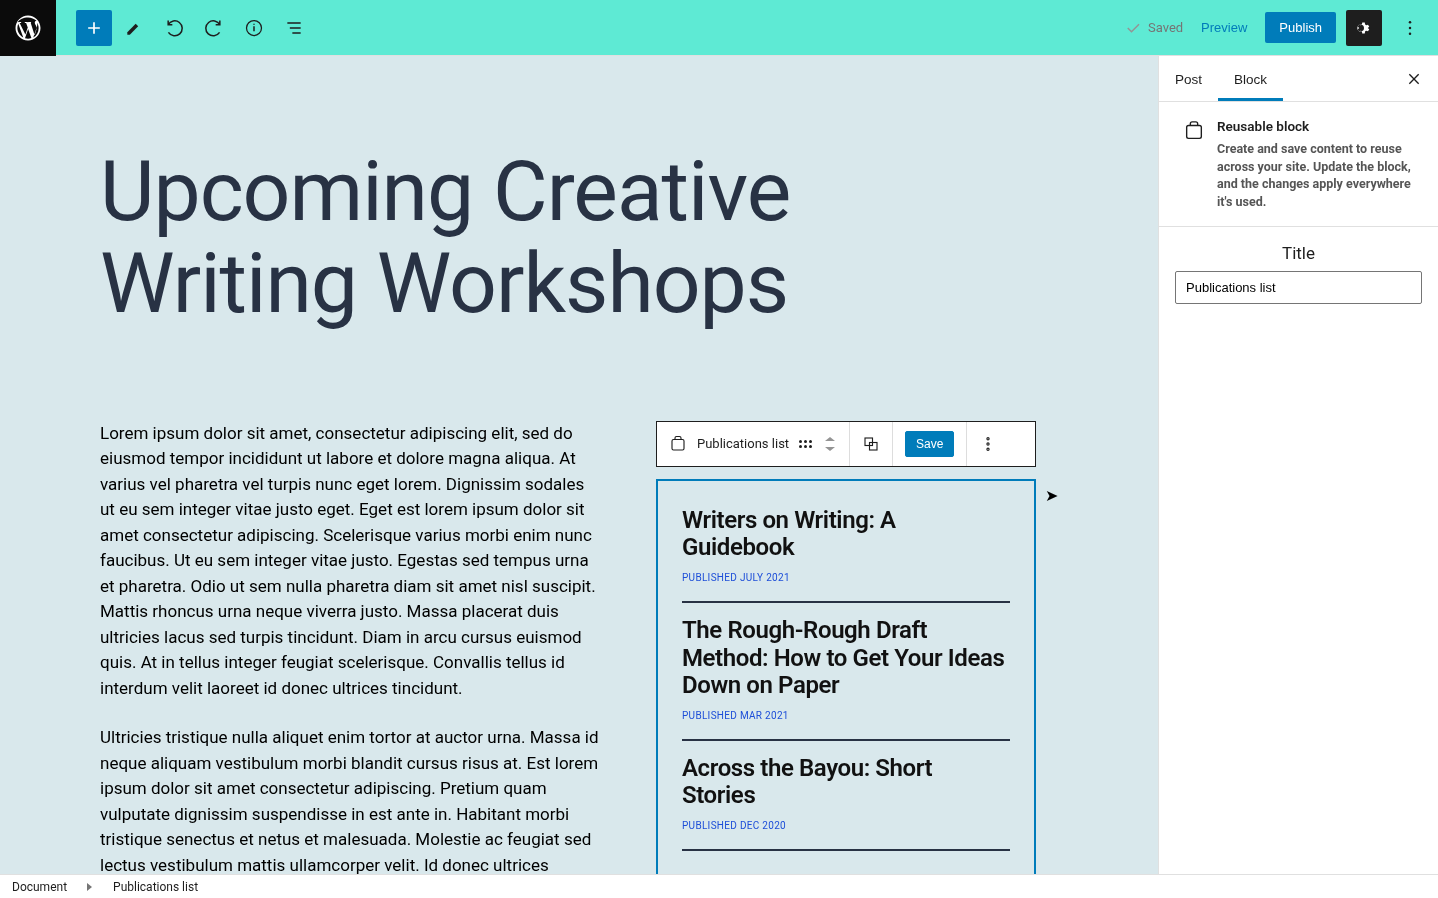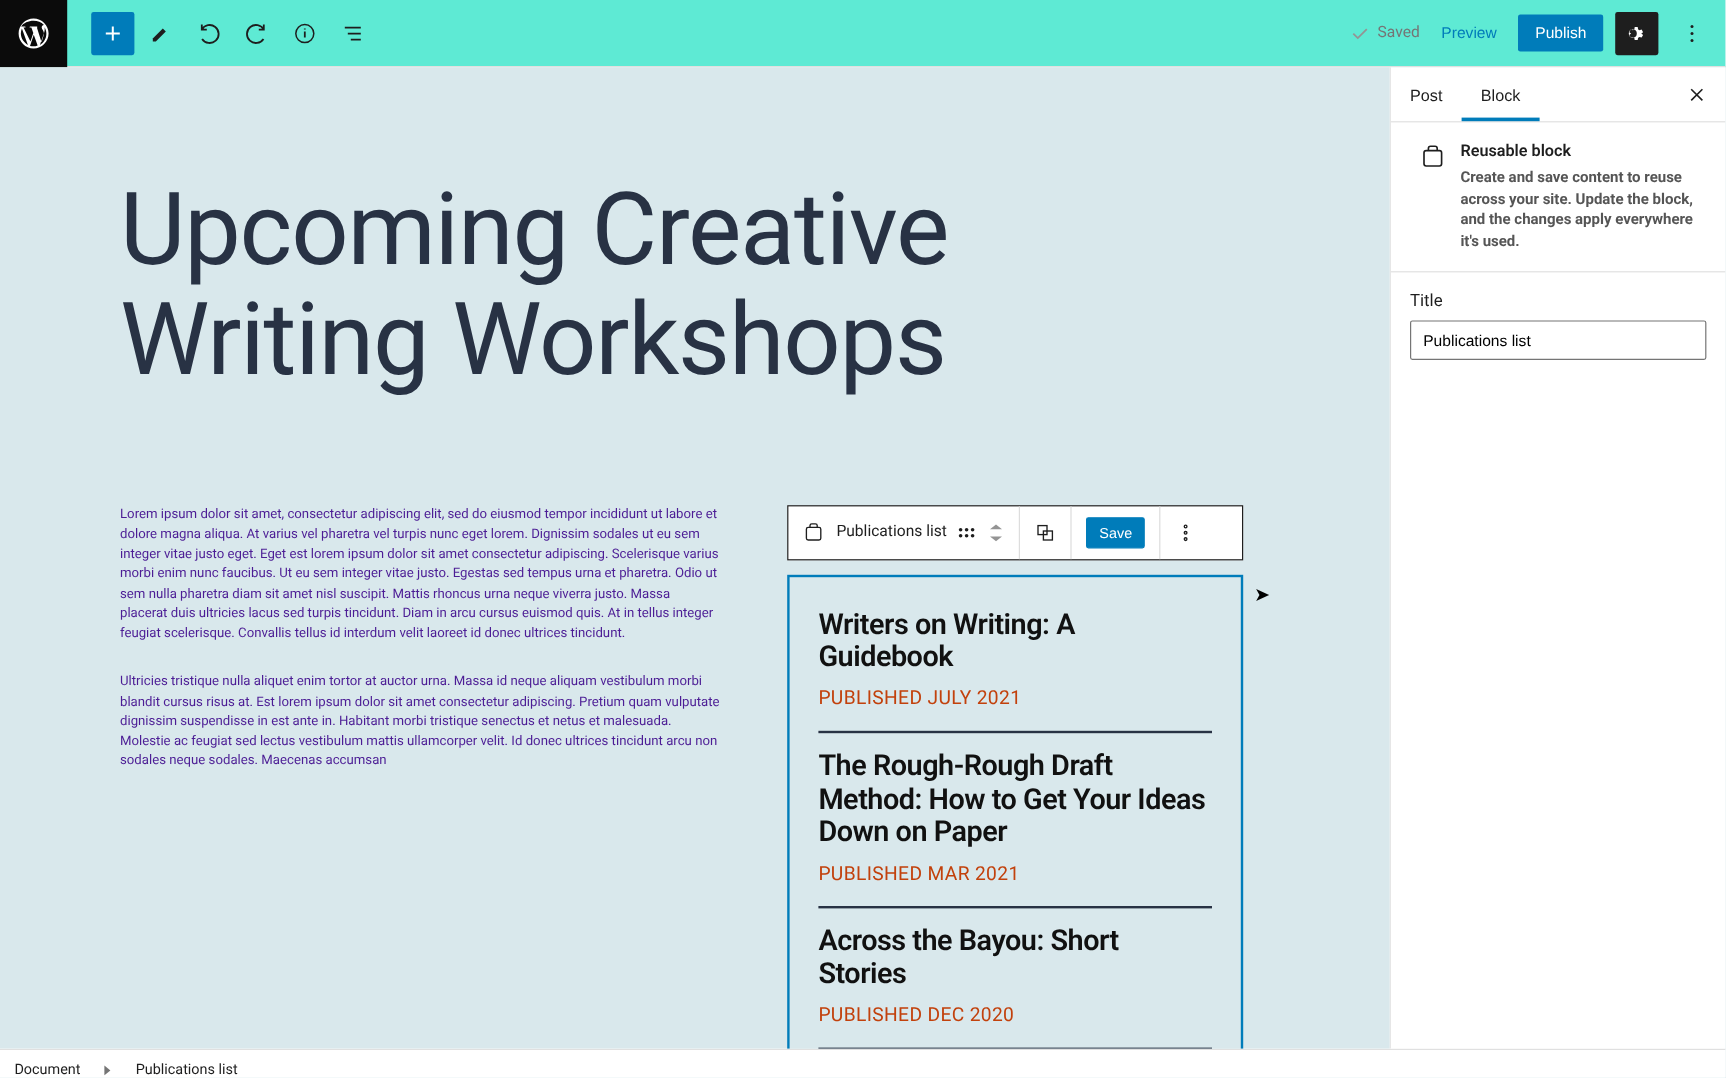--- a/index.html
+++ b/index.html
@@ -26,59 +26,59 @@
 
 .main { flex: 1; display: flex; overflow: hidden; }
 .canvas-wrap { flex: 1; background: #d9e8ec; overflow: hidden; position: relative; }
 .sidebar { width: 280px; border-left: 1px solid #e0e0e0; background: #fff; display: flex; flex-direction: column; }
 
 
 .canvas { padding: 90px 100px 0 100px; height: 100%; overflow: hidden; }
 .post-title { font-size: 84px; font-weight: 400; line-height: 1.1; color: #283244; letter-spacing: -1px; }
 .post-body { display: flex; gap: 56px; margin-top: 90px; }
 .body-text { flex: 1; max-width: 500px; }
-.body-text p { font-size: 11px; line-height: 1.5; color: #4c1d95; margin-bottom: 24px; }
+.body-text p { font-size: 17px; line-height: 1.5; color: #000000; margin-bottom: 24px; }
 
 
 .block-area { width: 380px; position: relative; }
 .block-toolbar { height: 46px; background: #fff; border: 1px solid #1e1e1e; display: flex; align-items: center; margin-bottom: 12px; }
 .bt-section { display: flex; align-items: center; border-right: 1px solid #ddd; height: 100%; padding: 0 12px; gap: 10px; }
 .bt-section:last-child { border-right: none; }
 .bt-label { font-size: 13px; }
 .bt-icon { width: 18px; height: 18px; display: flex; align-items: center; justify-content: center; }
 .bt-icon svg { width: 18px; height: 18px; fill: none; stroke: #1e1e1e; stroke-width: 1.5; }
 .drag-dots { display: flex; flex-wrap: wrap; width: 14px; height: 14px; gap: 2px; align-content: center; }
 .drag-dots span { width: 3px; height: 3px; background: #1e1e1e; border-radius: 50%; }
 .move-arrows { display: flex; flex-direction: column; gap: 0; }
 .move-arrows svg { width: 14px; height: 10px; fill: #949494; }
 .save-block-btn { background: #007cba; color: #fff; border: 1px solid #007cba; padding: 5px 10px; font-size: 12px; border-radius: 2px; cursor: pointer; }
 
 
 .pub-block { border: 2px solid #007cba; background: #d9e8ec; padding: 20px 24px 0 24px; }
 .pub-item { padding: 14px 0 18px 0; border-bottom: 2px solid #283244; }
 .pub-item:first-child { padding-top: 6px; }
 .pub-title { font-size: 24px; font-weight: 600; line-height: 1.15; color: #111; margin-bottom: 10px; letter-spacing: -0.4px;}
-.pub-meta { font-size: 16px; color: #c2410c; letter-spacing: 0.3px; }
+.pub-meta { font-size: 10px; color: #1d4ed8; letter-spacing: 0.3px; }
 
 
 .sb-tabs { display: flex; border-bottom: 1px solid #e0e0e0; position: relative; align-items: center; }
 .sb-tab { padding: 16px 16px 14px 16px; font-size: 13.5px; background: none; border: none; cursor: pointer; font-weight: 500; color: #1e1e1e; }
 .sb-tab.active { border-bottom: 3px solid #007cba; padding-bottom: 11px; }
 .sb-close { margin-left: auto; width: 36px; height: 36px; background: none; border: none; display: flex; align-items: center; justify-content: center; cursor: pointer; margin-right: 6px; }
 .sb-close svg { width: 16px; height: 16px; stroke: #1e1e1e; stroke-width: 2; fill: none; }
 .sb-block-desc { padding: 16px 24px; border-bottom: 1px solid #e0e0e0; display: flex; gap: 12px; }
 .sb-block-desc svg { width: 22px; height: 22px; fill: none; stroke: #1e1e1e; stroke-width: 1.5; flex-shrink: 0; margin-top: 2px; }
 .sb-block-desc-text h4 { font-size: 13.5px; font-weight: 600; margin-bottom: 6px; }
 .sb-block-desc-text p { font-size: 12.5px; color: #555; line-height: 1.4; font-weight: bold; }
 .sb-field { padding: 16px; }
-.sb-field label { font-size: 14px; display: block; margin-bottom: 8px; }
+.sb-field label { font-size: 17px; display: block; margin-bottom: 8px; text-align: center; }
 .sb-field input { width: 100%; border: 1px solid #757575; padding: 8px 10px; font-size: 13px; border-radius: 2px; }
 
 
-.breadcrumb { height: 24px; background: #fff; border-top: 1px solid #e0e0e0; display: flex; align-items: flex-end; gap: 17px; padding: 0 12px; font-size: 12px; color: #1e1e1e; }
+.breadcrumb { height: 24px; background: #fff; border-top: 1px solid #e0e0e0; display: flex; align-items: center; gap: 17px; padding: 0 12px; font-size: 12px; color: #1e1e1e; }
 .breadcrumb svg { width: 12px; height: 12px; fill: #757575; }
 
 .cursor { position: absolute; top: 430px; left: 1045px; font-size: 16px; color: #000; pointer-events: none; }
 </style>
 </head>
 <body>
 
 <div class="topbar">
   <div class="topbar-left">
     <div class="wp-logo">

